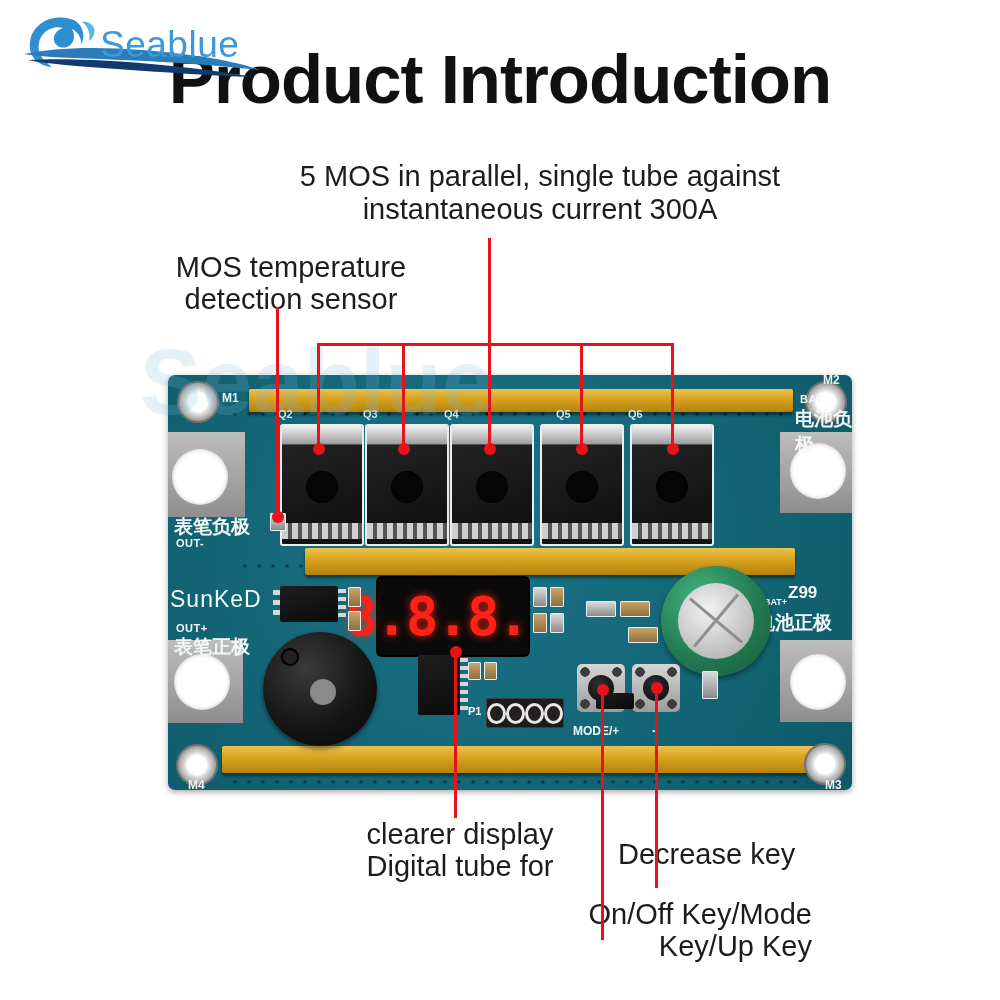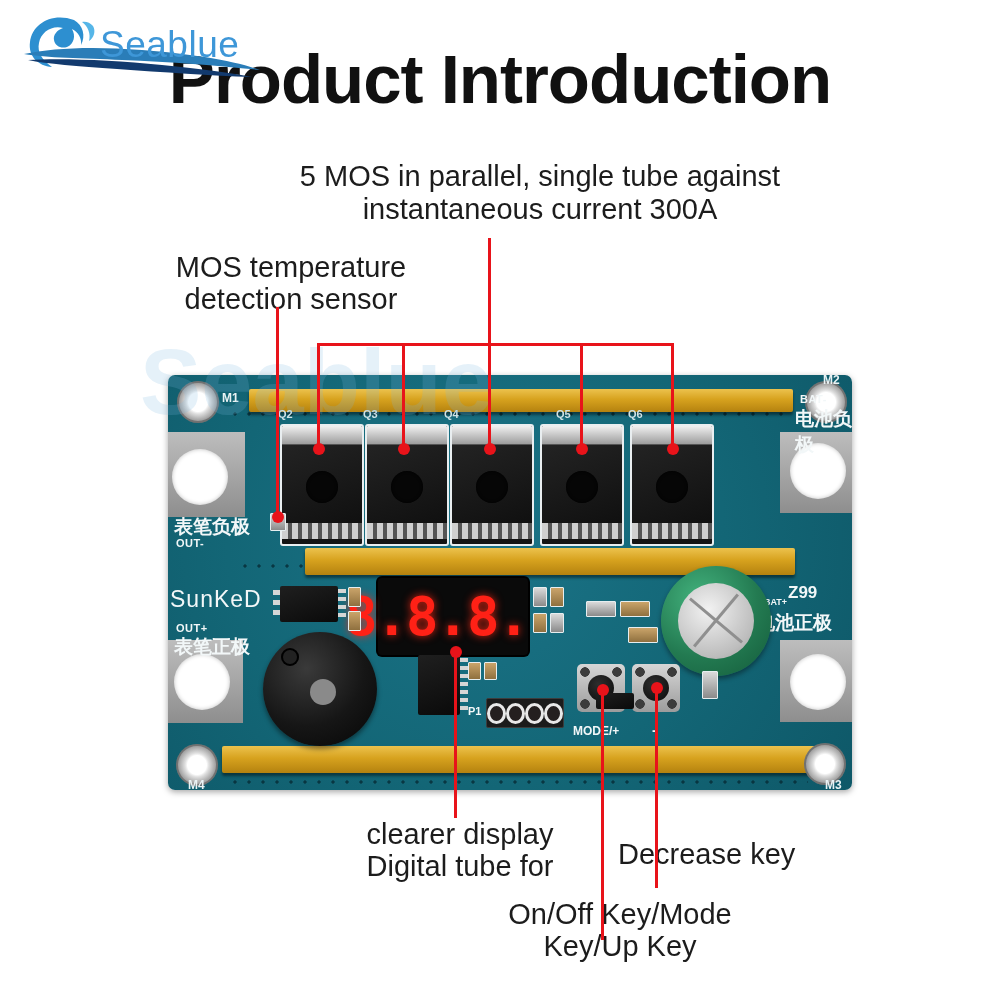--- a/index.html
+++ b/index.html
@@ -10,21 +10,21 @@
   
   .logo{left:22px;top:10px;width:240px;height:70px;z-index:8;}
   .logo-text{position:absolute;left:78px;top:14px;font-size:37px;color:#3e97d8;font-weight:400;letter-spacing:0.5px;}
   .title{left:0;right:0;top:40px;text-align:center;font-size:69px;font-weight:700;color:#111;
          letter-spacing:-1px;z-index:7;}
   .subtitle{left:240px;top:160px;width:600px;text-align:center;font-size:29px;color:#1c1c1c;line-height:1.15;z-index:7;}
   .lbl{color:#1c1c1c;font-size:29px;line-height:1.12;z-index:9;}
   .lbl-temp{left:158px;top:251px;width:266px;text-align:center;}
   .lbl-digital{left:330px;top:818px;width:260px;text-align:center;}
   .lbl-decrease{left:618px;top:838px;}
-  .lbl-onoff{left:428px;top:898px;width:384px;text-align:center;}
+  .lbl-onoff{left:428px;top:898px;width:384px;text-align:right;}
 
   
   .rline{background:#e8131a;z-index:10;}
   .rdot{width:12px;height:12px;border-radius:50%;background:#e8131a;z-index:11;}
 
   
   .watermark{left:140px;top:330px;font-size:92px;font-weight:700;color:rgba(125,185,225,0.20);z-index:5;pointer-events:none;}
 
   
   .pcb{left:168px;top:375px;width:684px;height:415px;background:

